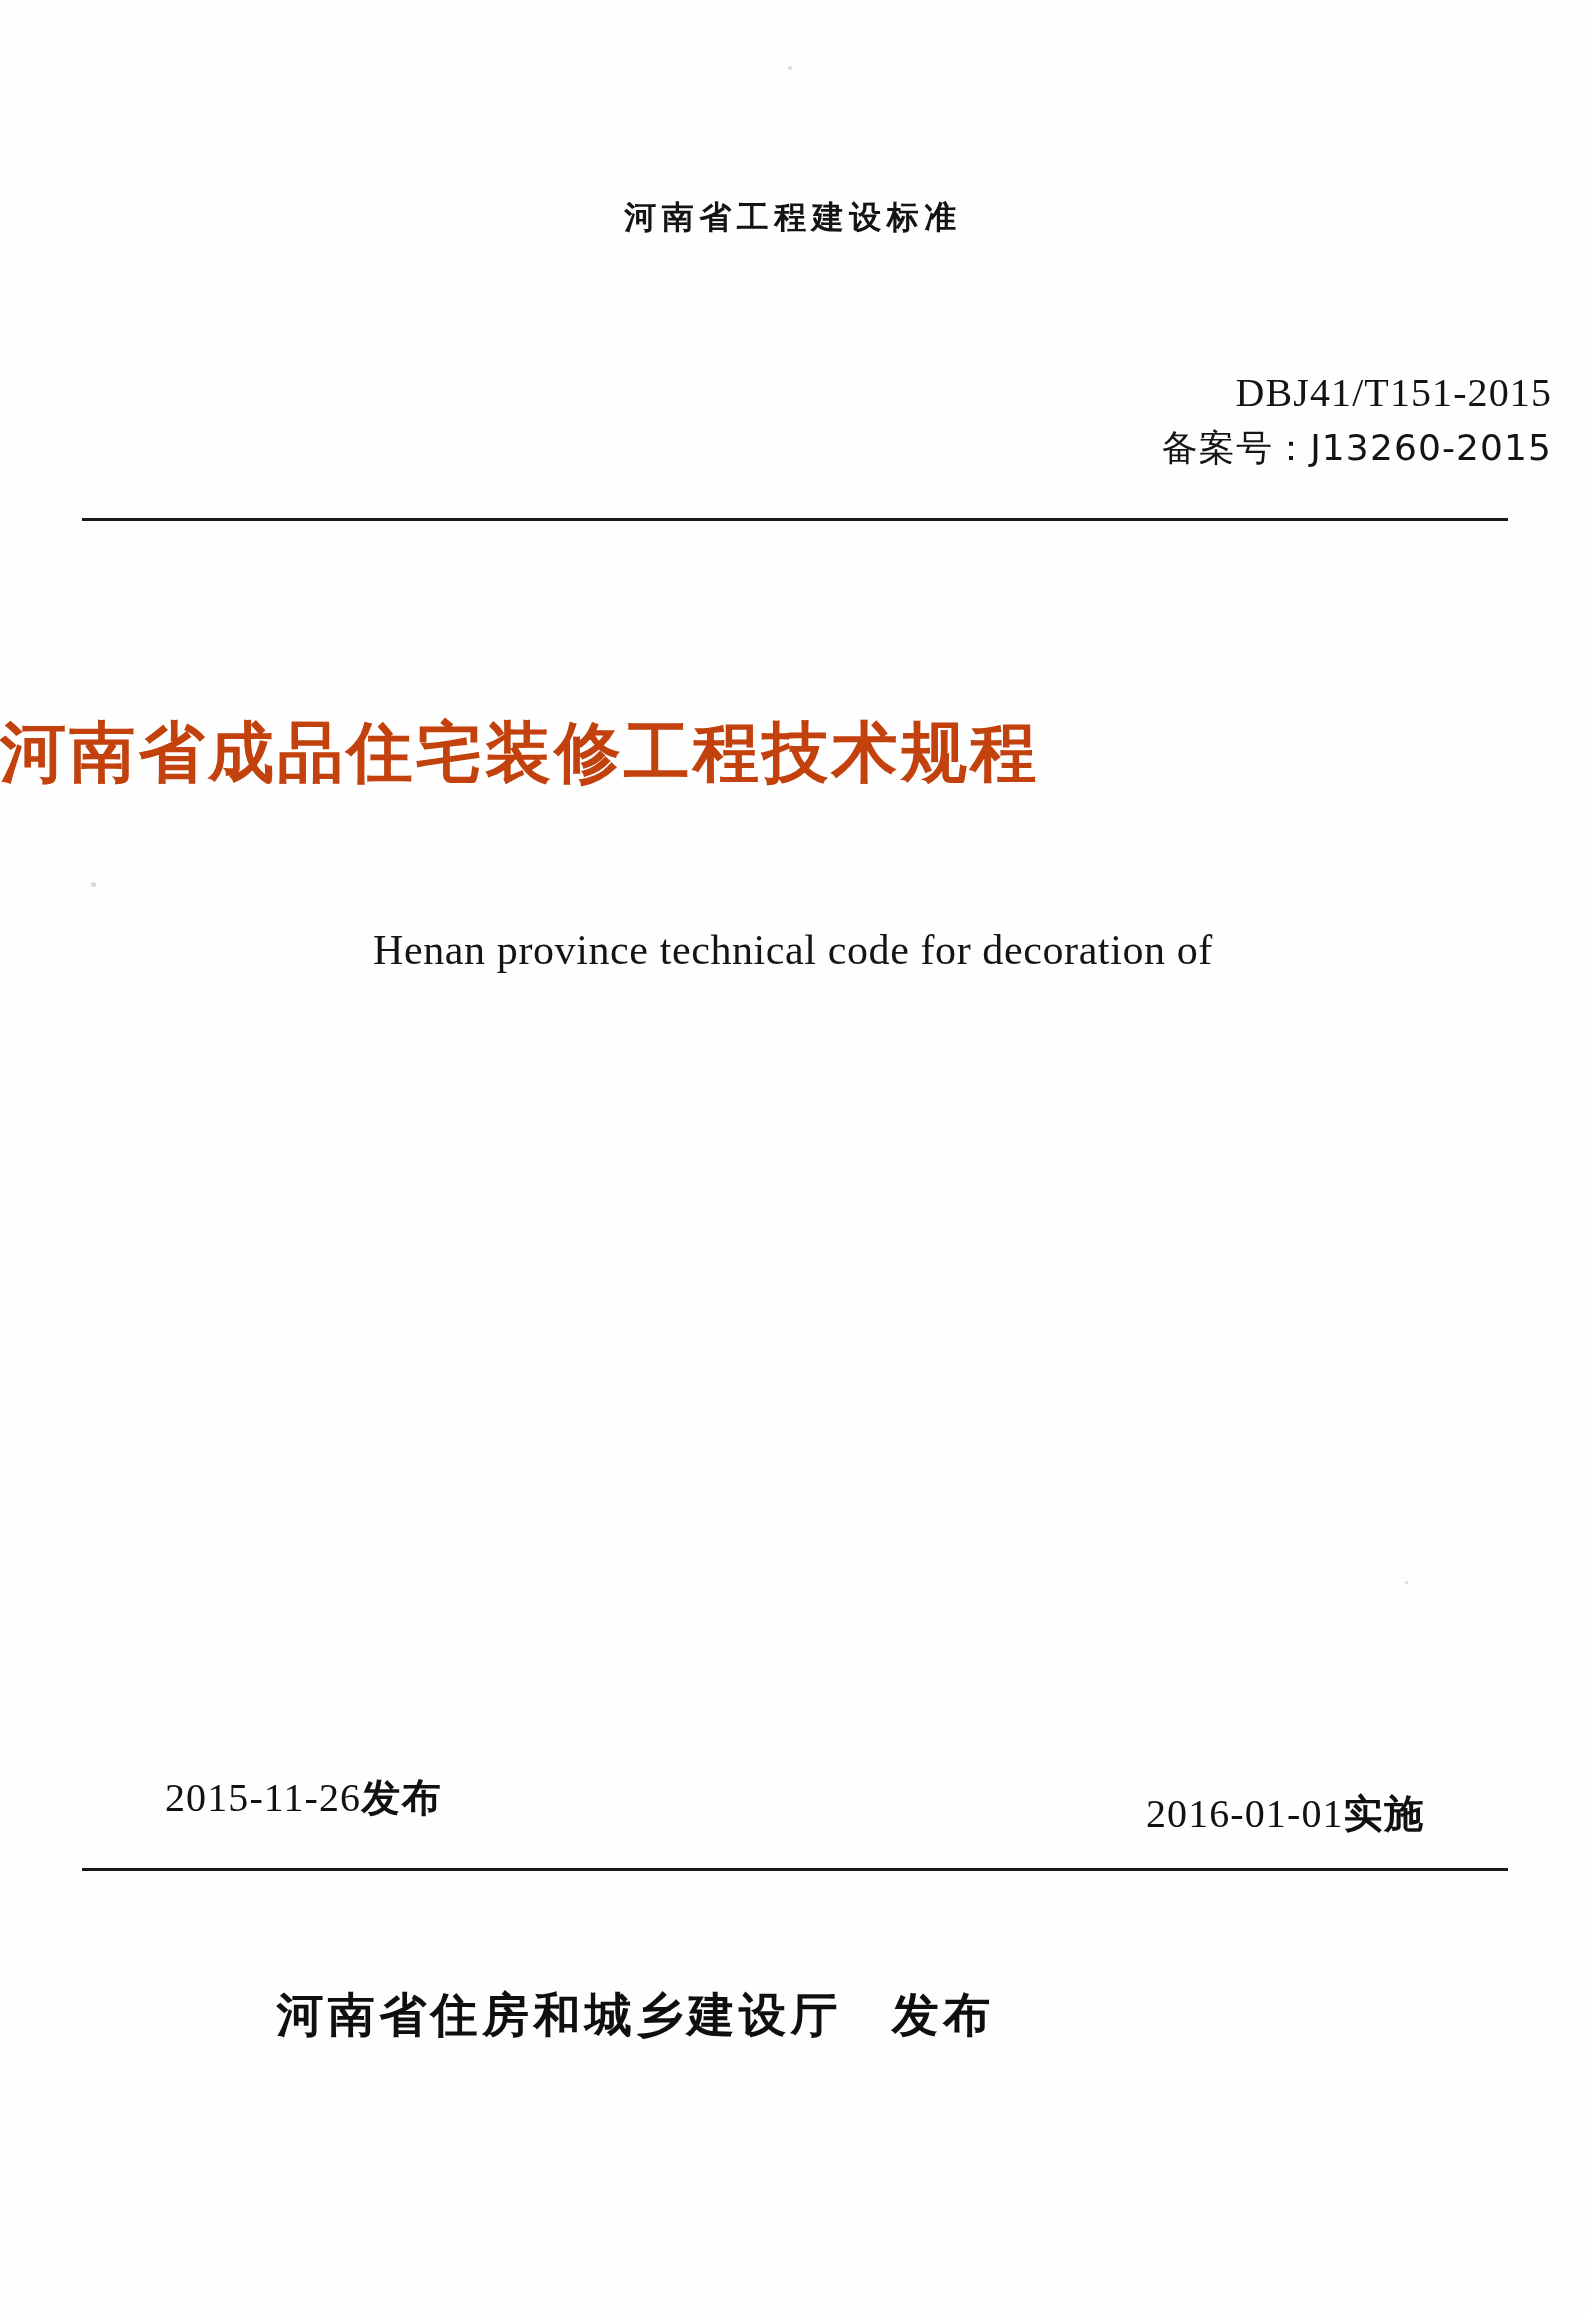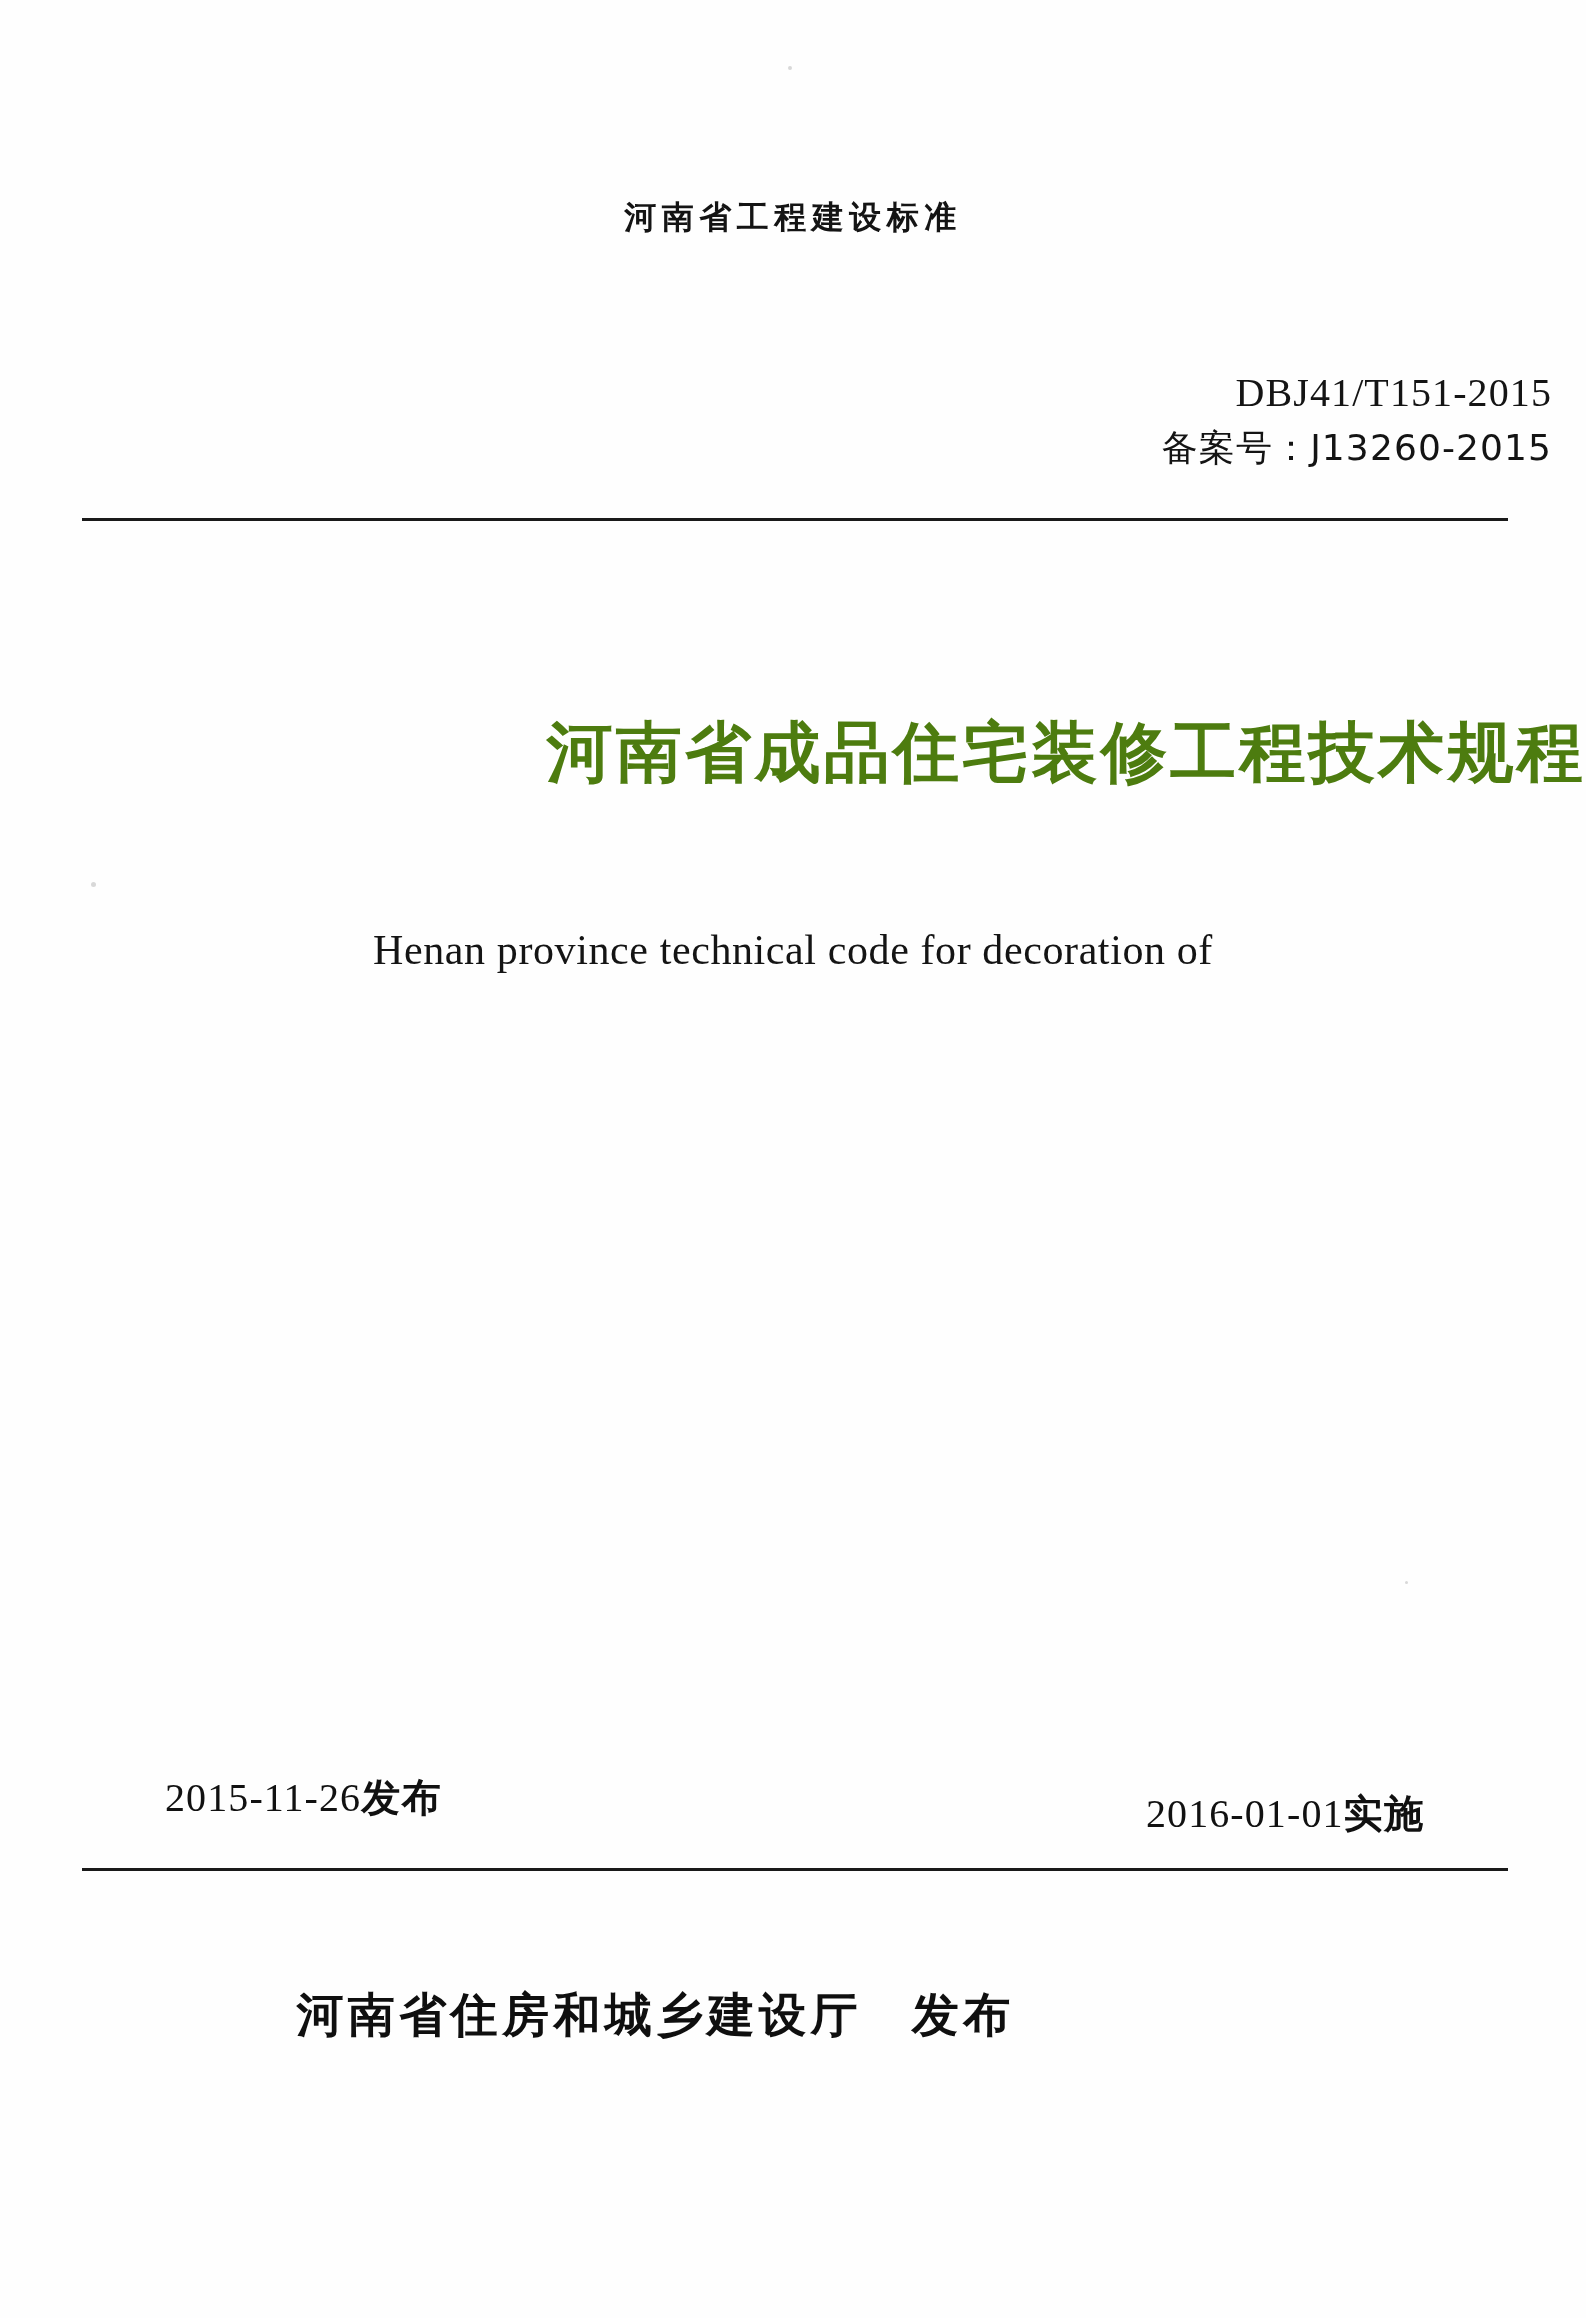--- a/index.html
+++ b/index.html
@@ -68,26 +68,26 @@
     height: 2.8px;
     background: #1a1a1a;
   }
 
   
   .main-title {
     position: absolute;
     top: 708px;
     left: 0;
     width: 1586px;
-    text-align: right;
+    text-align: left;
     font-family: "DejaVu Sans", sans-serif;
     font-weight: bold;
     font-size: 66px;
     letter-spacing: 3.3px;
-    color: #4d7c0f;
+    color: #c2410c;
   }
 
   .en-title {
     position: absolute;
     top: 919px;
     left: 0;
     width: 1586px;
     text-align: center;
     font-family: "Liberation Serif", serif;
     font-size: 42px;
@@ -147,21 +147,20 @@
     position: absolute;
     top: 1984px;
     left: 0;
     width: 1271px;
     text-align: center;
     font-family: Liberation Serif, serif;
     font-weight: bold;
     font-size: 47px;
     letter-spacing: 4.4px;
     color: #0f0f0f;
-    padding-left: 20px;
   }
   .issuer .gap {
     display: inline-block;
     width: 50px;
   }
 
   
   .speck {
     position: absolute;
     background: #d8d8d8;

